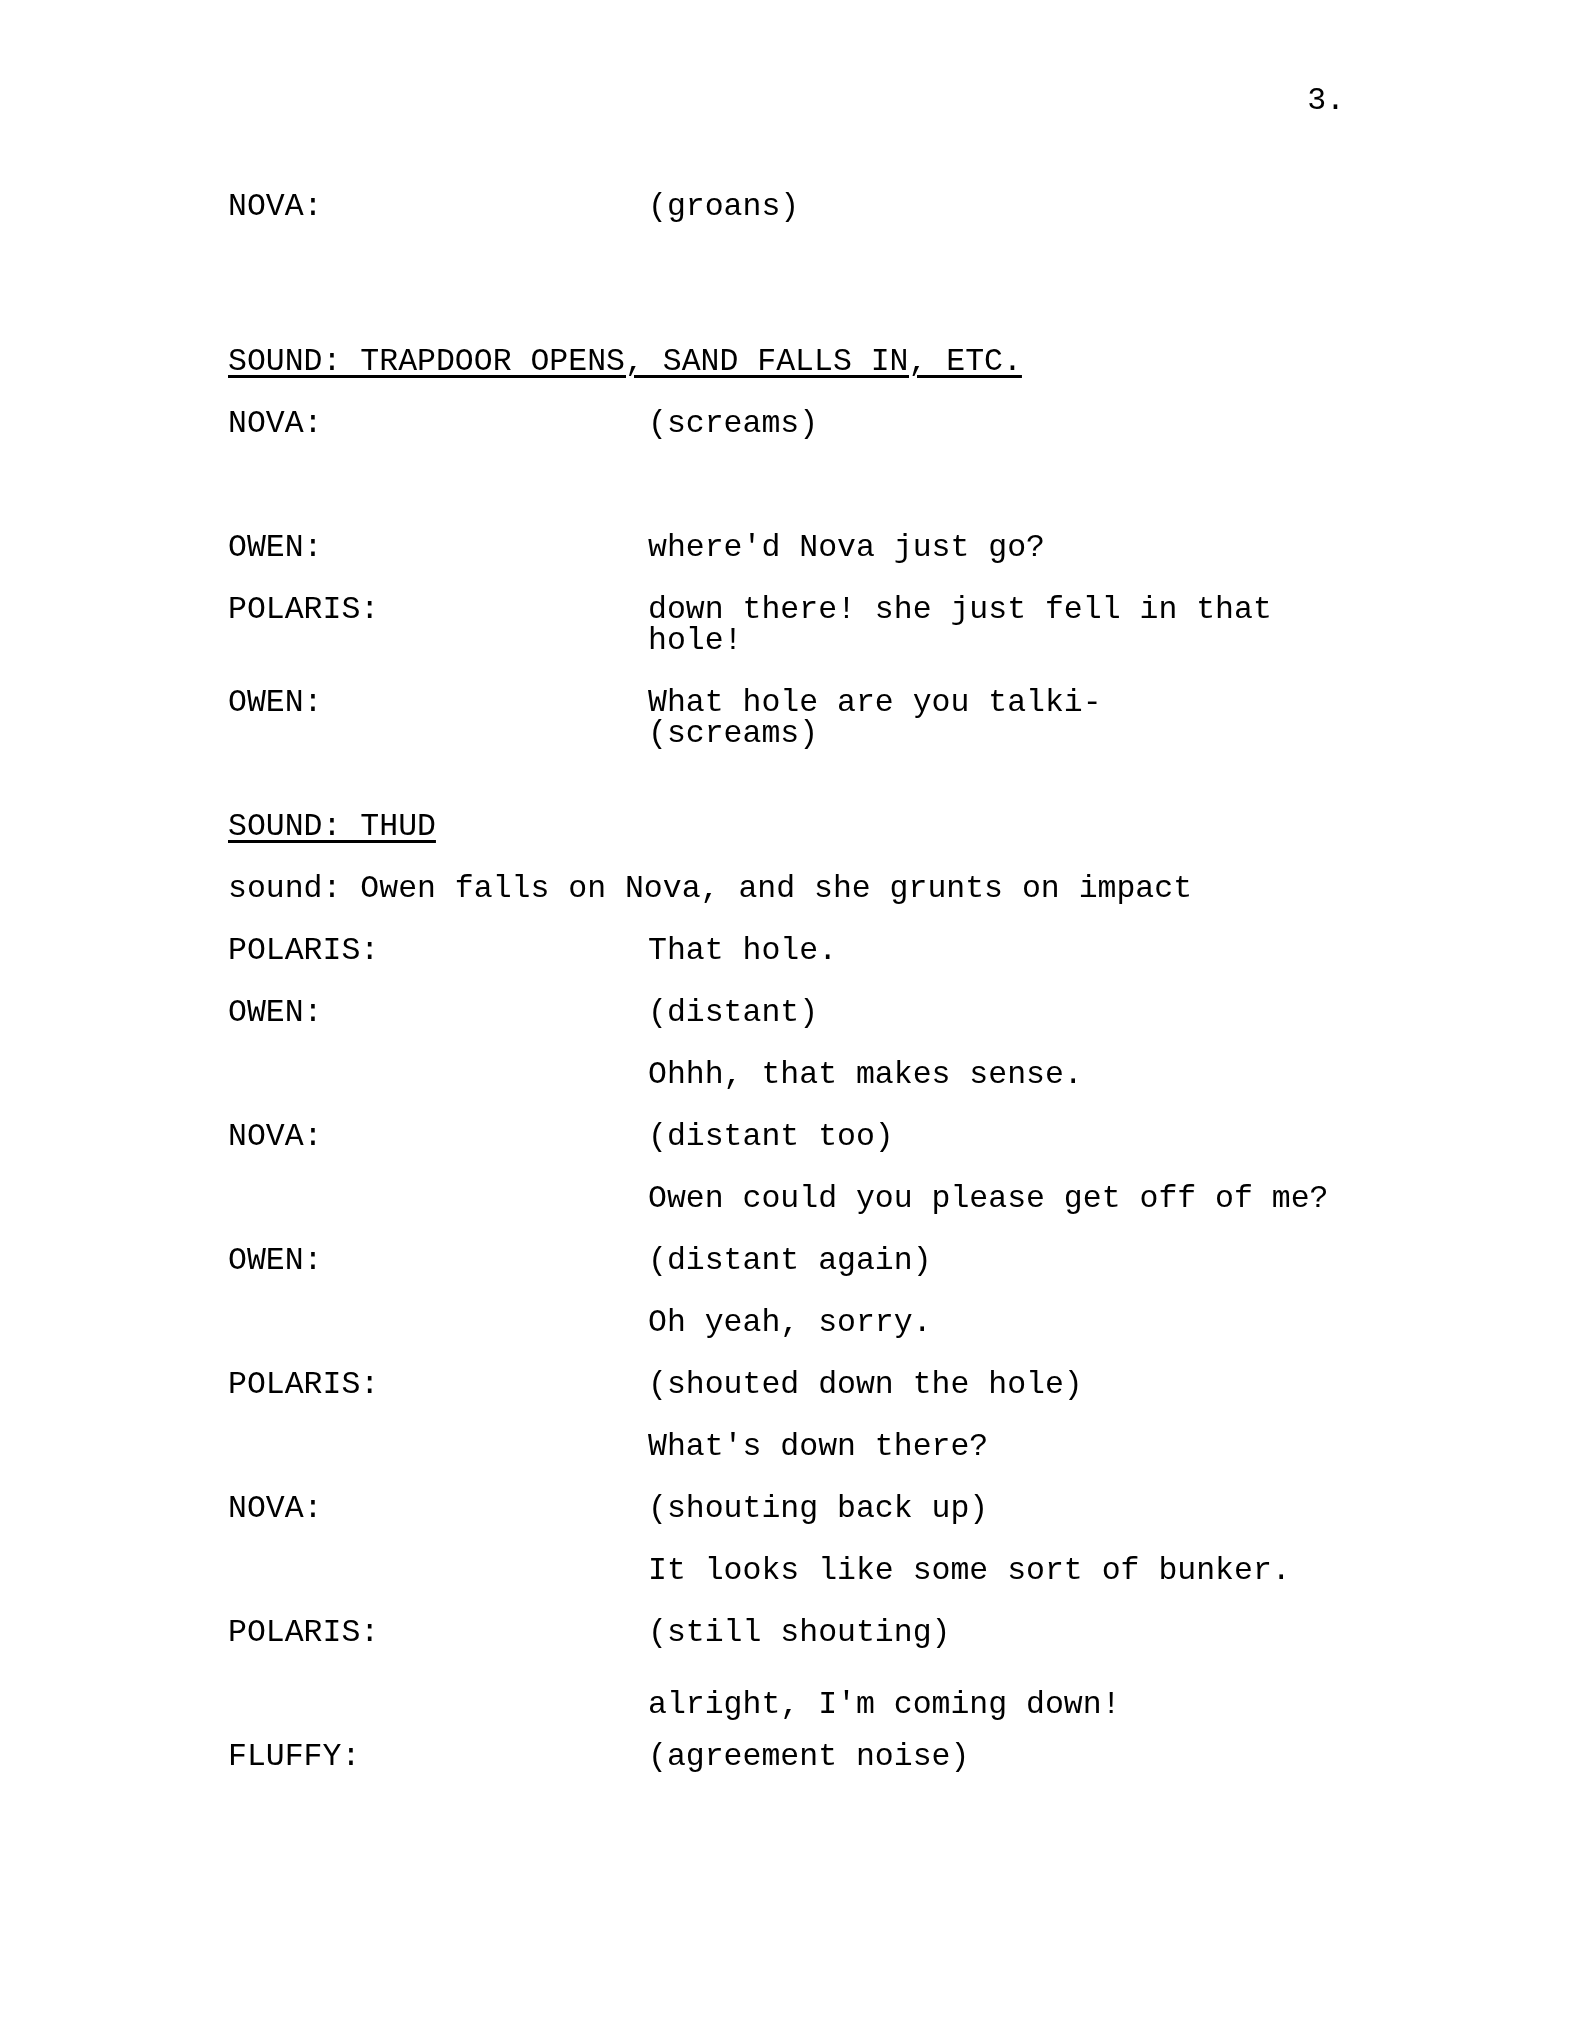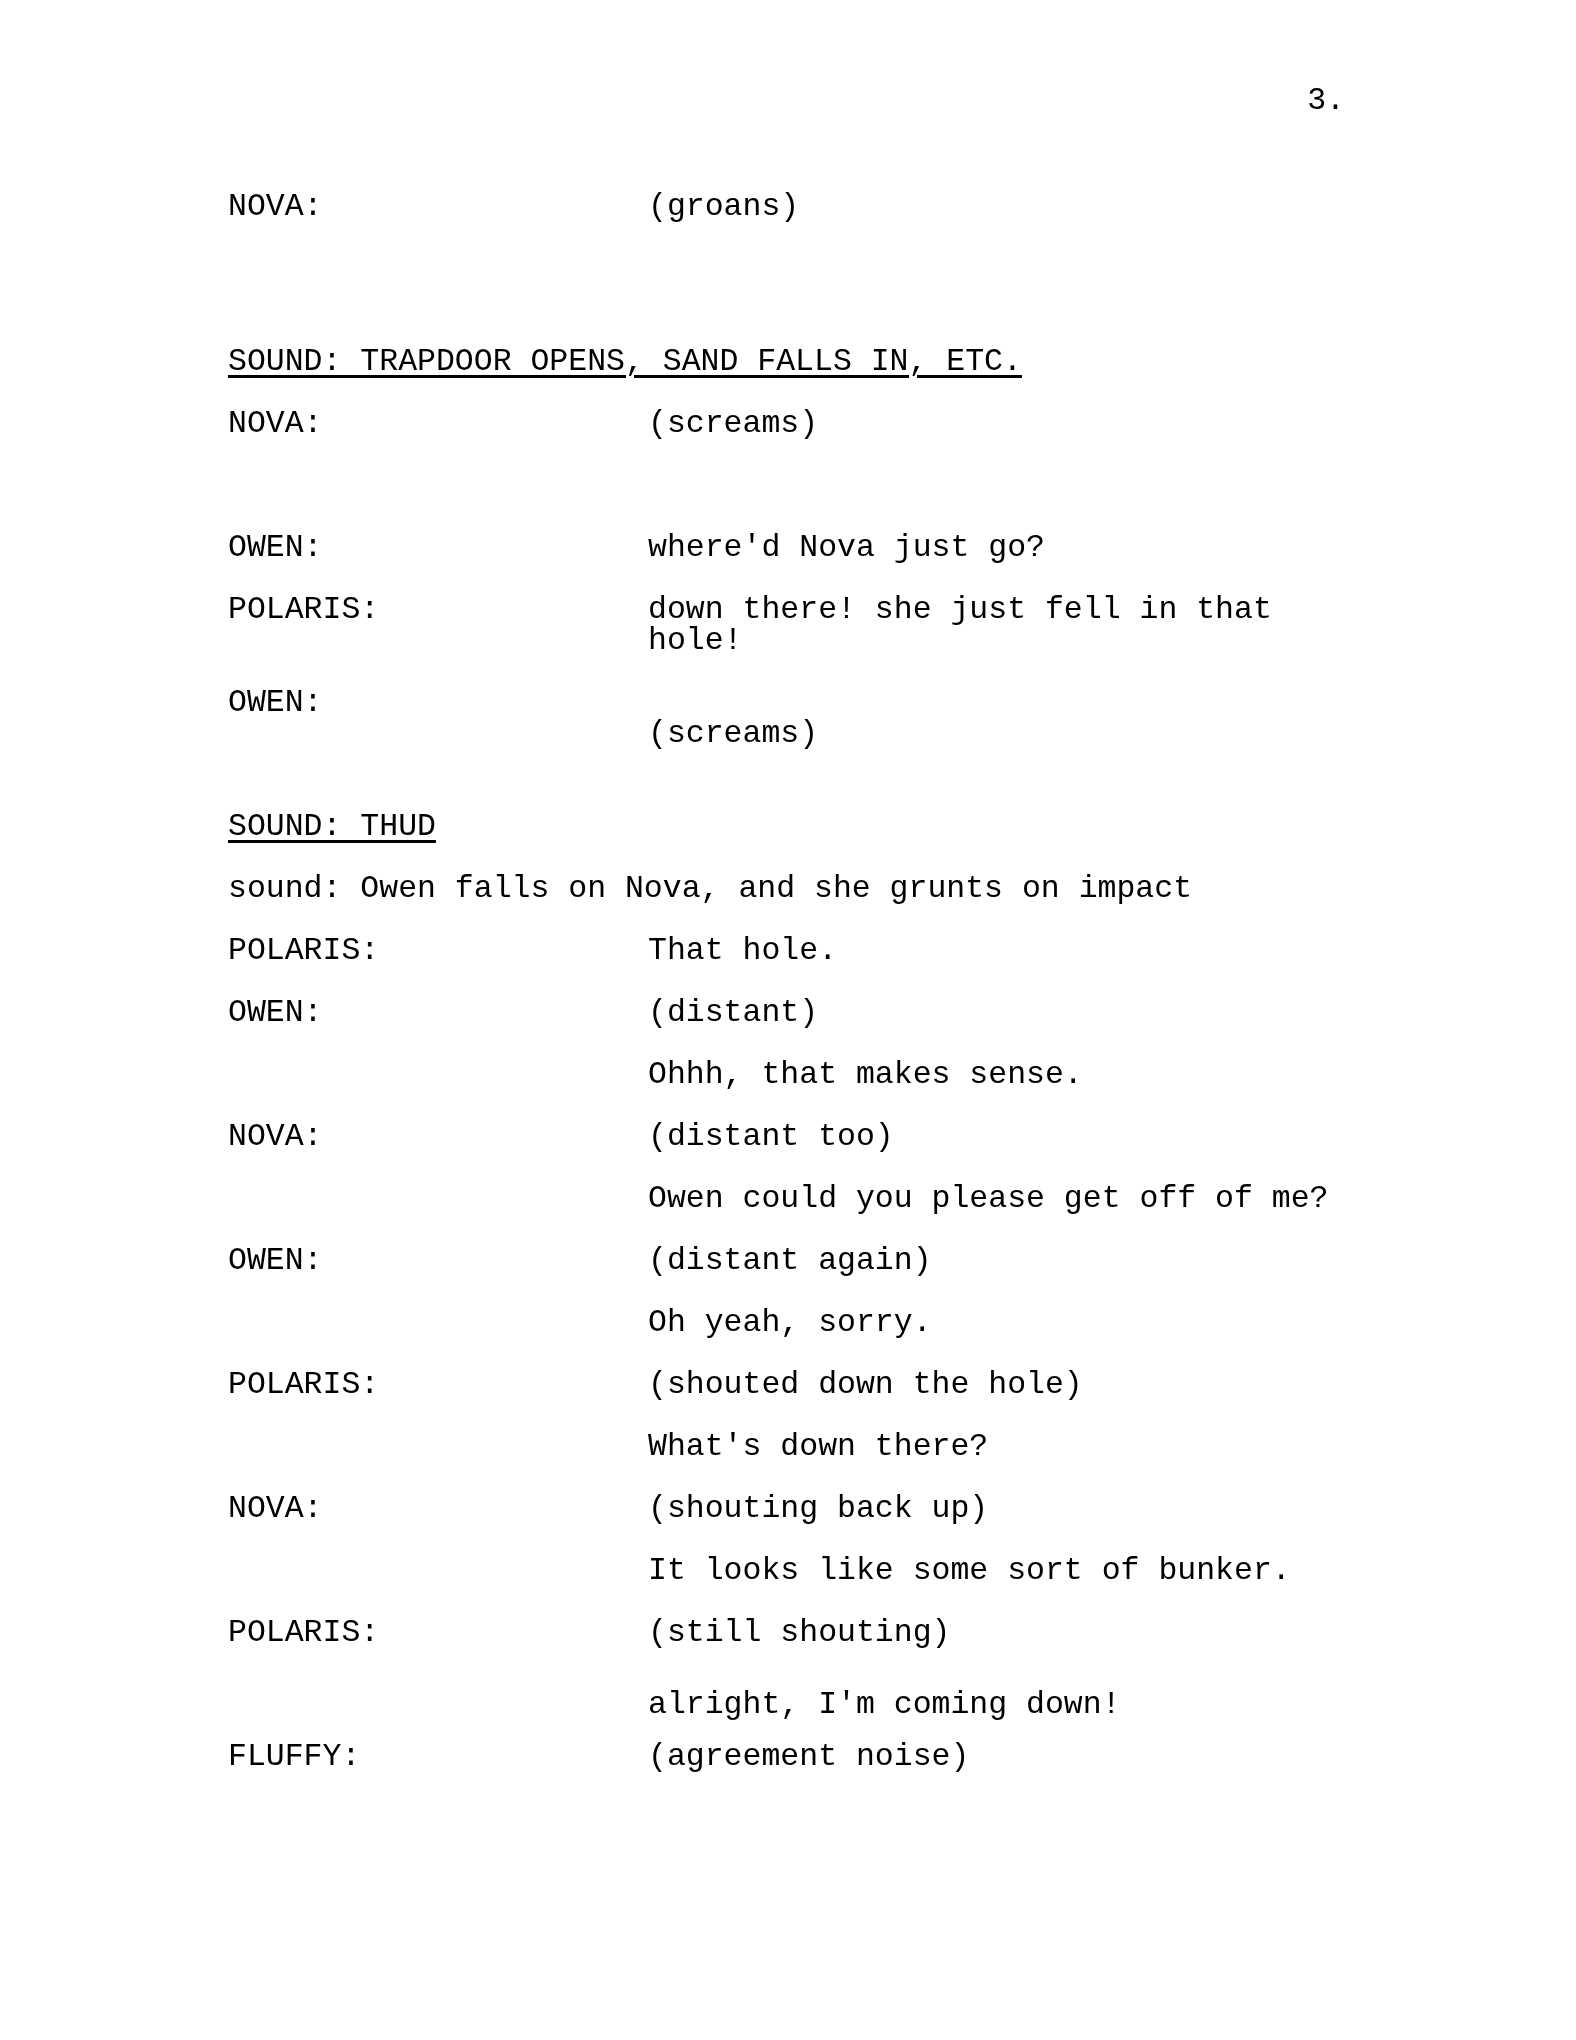--- a/index.html
+++ b/index.html
@@ -64,21 +64,21 @@
 
 <div class="page">
   <div class="page-number">3.</div>
   <div id="script-body">
       <div class="row" style="top: 191px;"><span class="char-name">NOVA:</span><span class="dialogue">(groans)</span></div>
       <div class="row" style="top: 346px;"><span class="full underline">SOUND: TRAPDOOR OPENS, SAND FALLS IN, ETC.</span></div>
       <div class="row" style="top: 408px;"><span class="char-name">NOVA:</span><span class="dialogue">(screams)</span></div>
       <div class="row" style="top: 532px;"><span class="char-name">OWEN:</span><span class="dialogue">where'd Nova just go?</span></div>
       <div class="row" style="top: 594px;"><span class="char-name">POLARIS:</span><span class="dialogue">down there! she just fell in that</span></div>
       <div class="row" style="top: 625px;"><span class="dialogue">hole!</span></div>
-      <div class="row" style="top: 687px;"><span class="char-name">OWEN:</span></div>
+      <div class="row" style="top: 687px;"><span class="char-name">OWEN:</span><span class="dialogue">What hole are you talki-</span></div>
       <div class="row" style="top: 718px;"><span class="dialogue">(screams)</span></div>
       <div class="row" style="top: 811px; padding-left: 20px;"><span class="full underline">SOUND: THUD</span></div>
       <div class="row" style="top: 873px;"><span class="full">sound: Owen falls on Nova, and she grunts on impact</span></div>
       <div class="row" style="top: 935px;"><span class="char-name">POLARIS:</span><span class="dialogue">That hole.</span></div>
       <div class="row" style="top: 997px;"><span class="char-name">OWEN:</span><span class="dialogue">(distant)</span></div>
       <div class="row" style="top: 1059px;"><span class="dialogue">Ohhh, that makes sense.</span></div>
       <div class="row" style="top: 1121px;"><span class="char-name">NOVA:</span><span class="dialogue">(distant too)</span></div>
       <div class="row" style="top: 1183px;"><span class="dialogue">Owen could you please get off of me?</span></div>
       <div class="row" style="top: 1245px;"><span class="char-name">OWEN:</span><span class="dialogue">(distant again)</span></div>
       <div class="row" style="top: 1307px; padding-left: 44px;"><span class="dialogue">Oh yeah, sorry.</span></div>

